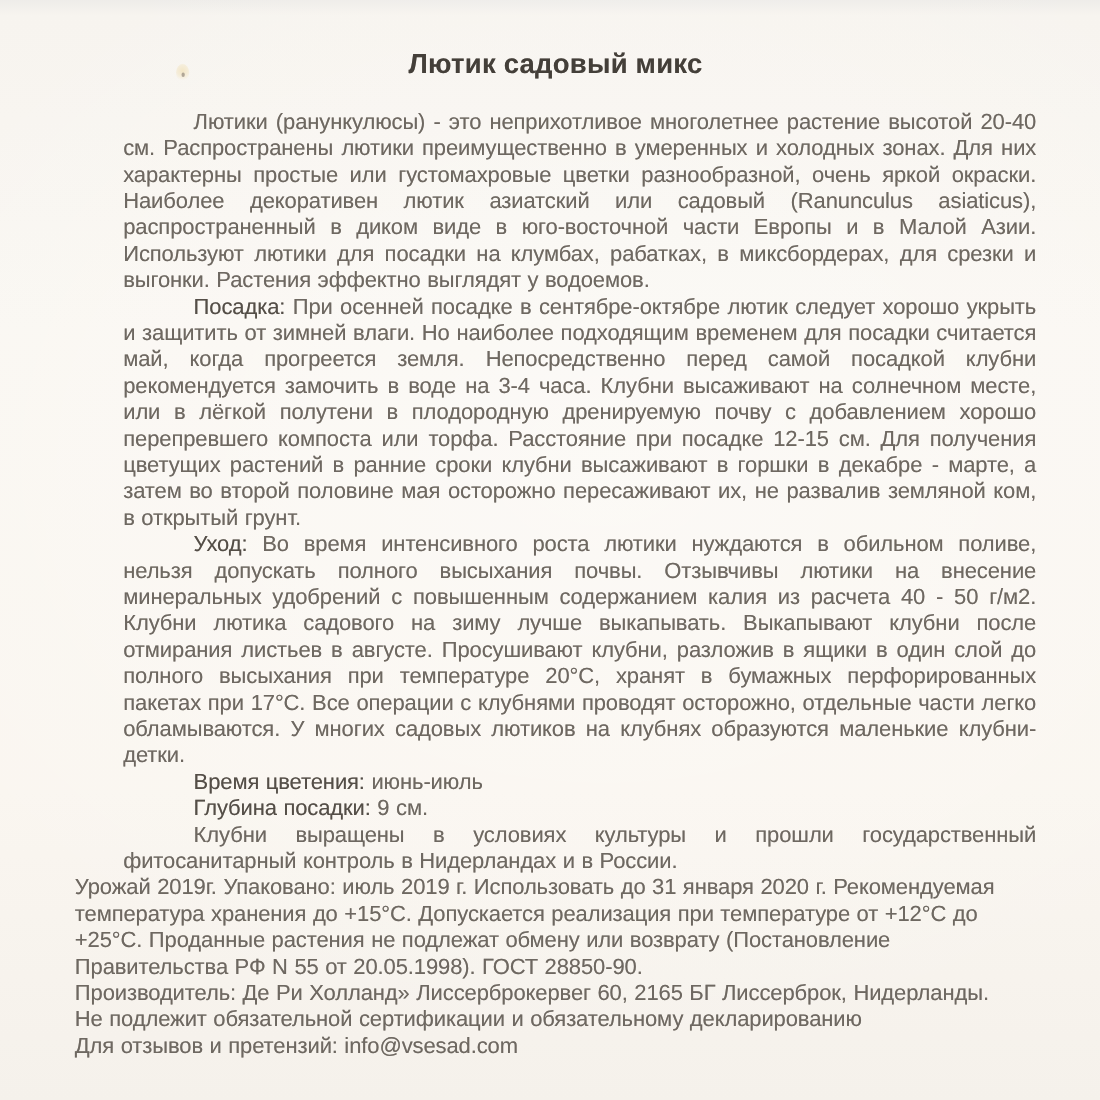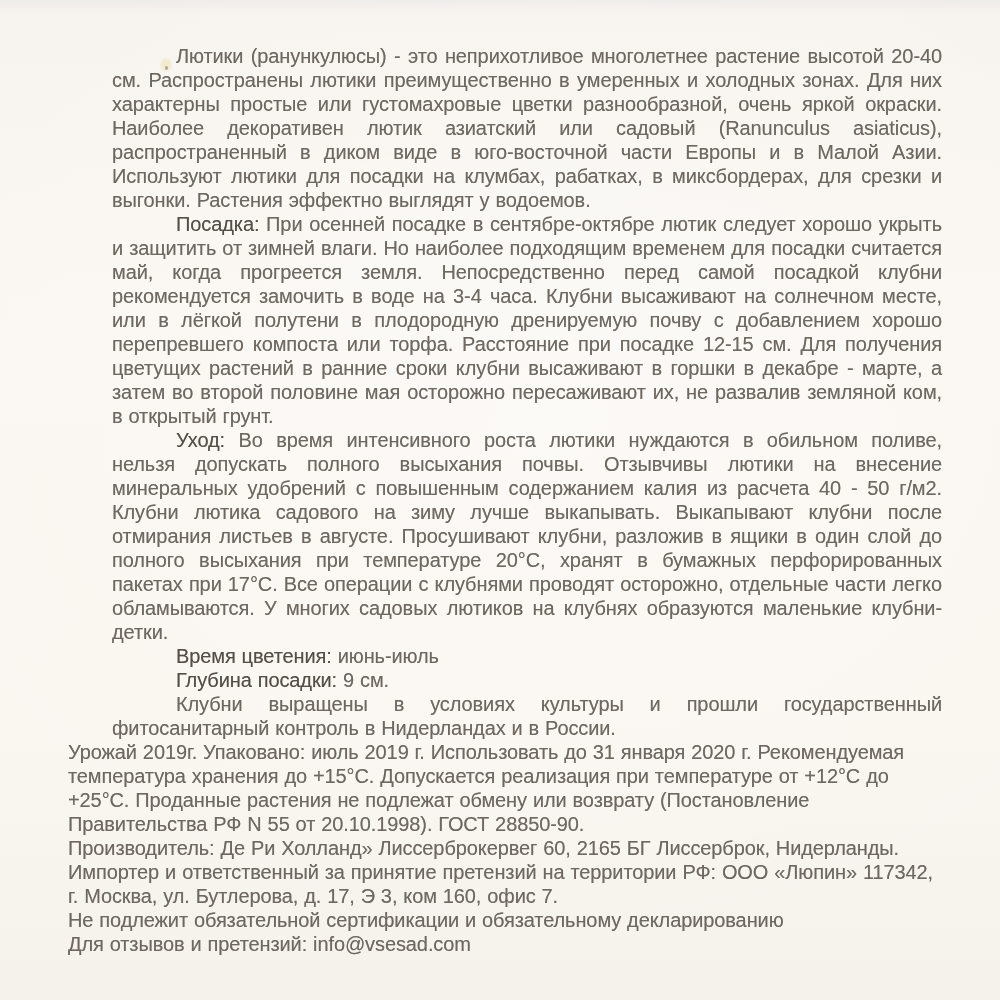--- a/index.html
+++ b/index.html
@@ -64,40 +64,40 @@
     border-radius: 50%;
   }
 </style>
 </head>
 <body>
 
 <div class="speck"></div>
 
 <div class="sheet">
 
+  <h1 class="title">Лютик садовый микс</h1>
 
   <p class="para indent justify"><span>Лютики (ранункулюсы) - это неприхотливое многолетнее растение высотой 20-40 см. Распространены лютики преимущественно в умеренных и холодных зонах. Для них характерны простые или густомахровые цветки разнообразной, очень яркой окраски. Наиболее декоративен лютик азиатский или садовый (Ranunculus asiaticus), распространенный в диком виде в юго-восточной части Европы и в Малой Азии. Используют лютики для посадки на клумбах, рабатках, в миксбордерах, для срезки и выгонки. Растения эффектно выглядят у водоемов.</span></p>
 
   <p class="para indent justify"><strong class="lead">Посадка:</strong>
 <span>При осенней посадке в сентябре-октябре лютик следует хорошо укрыть и защитить от зимней влаги. Но наиболее подходящим временем для посадки считается май, когда прогреется земля. Непосредственно перед самой посадкой клубни рекомендуется замочить в воде на 3-4 часа. Клубни высаживают на солнечном месте, или в лёгкой полутени в плодородную дренируемую почву с добавлением хорошо перепревшего компоста или торфа. Расстояние при посадке 12-15 см. Для получения цветущих растений в ранние сроки клубни высаживают в горшки в декабре - марте, а затем во второй половине мая осторожно пересаживают их, не развалив земляной ком, в открытый грунт.</span></p>
 
   <p class="para indent justify"><strong class="lead">Уход:</strong>
 <span>Во время интенсивного роста лютики нуждаются в обильном поливе, нельзя допускать полного высыхания почвы. Отзывчивы лютики на внесение минеральных удобрений с повышенным содержанием калия из расчета 40 - 50 г/м2. Клубни лютика садового на зиму лучше выкапывать. Выкапывают клубни после отмирания листьев в августе. Просушивают клубни, разложив в ящики в один слой до полного высыхания при температуре 20°С, хранят в бумажных перфорированных пакетах при 17°С. Все операции с клубнями проводят осторожно, отдельные части легко обламываются. У многих садовых лютиков на клубнях образуются маленькие клубни-детки.</span></p>
 
   <p class="para indent"><strong class="lead">Время цветения:</strong>
 <span>июнь-июль</span></p>
 
   <p class="para indent"><strong class="lead">Глубина посадки:</strong>
 <span>9 см.</span></p>
 
   <p class="para indent justify"><span>Клубни выращены в условиях культуры и прошли государственный фитосанитарный контроль в Нидерландах и в России.</span></p>
 
-  <p class="para"><span>Урожай 2019г. Упаковано: июль 2019 г. Использовать до 31 января 2020 г. Рекомендуемая температура хранения до +15°С. Допускается реализация при температуре от +12°С до +25°С. Проданные растения не подлежат обмену или возврату (Постановление Правительства РФ N 55 от 20.10.1998). ГОСТ 28850-90.</span></p>
+  <p class="para"><span>Урожай 2019г. Упаковано: июль 2019 г. Использовать до 31 января 2020 г. Рекомендуемая температура хранения до +15°С. Допускается реализация при температуре от +12°С до +25°С. Проданные растения не подлежат обмену или возврату (Постановление Правительства РФ N 55 от 20.05.1998). ГОСТ 28850-90.</span></p>
 
   <p class="para"><span>Производитель: Де Ри Холланд»  Лиссерброкервег  60, 2165 БГ Лиссерброк, Нидерланды.</span></p>
 
-  <p class="para"><span>Импортер и ответственный за принятие претензий на территории РФ: ООО «Люпин» 117342, г. Москва, ул. Бутлерова, д. 17, Э 3, ком 160, офис 7.</span></p>
 
   <p class="para"><span>Не подлежит обязательной сертификации и обязательному декларированию</span></p>
 
   <p class="para"><span>Для отзывов и претензий: info@vsesad.com</span></p>
 
 </div>
 
 </body></html>

